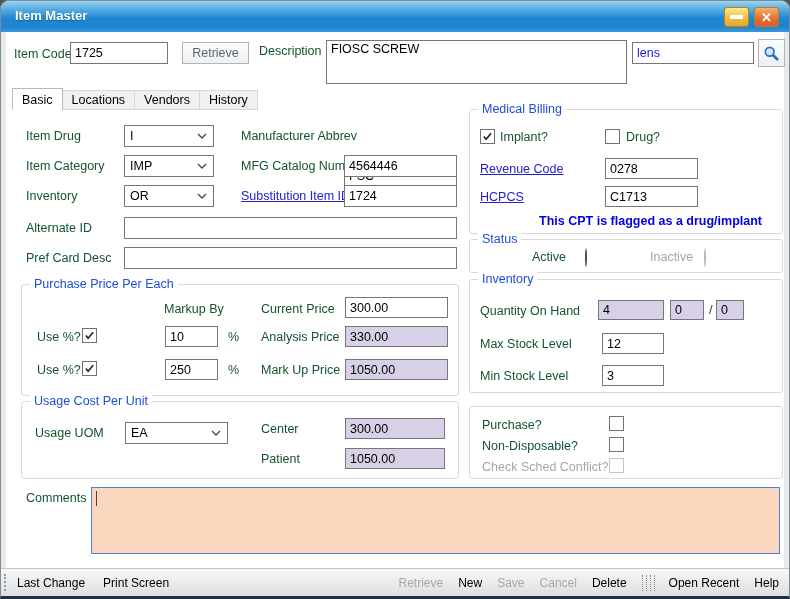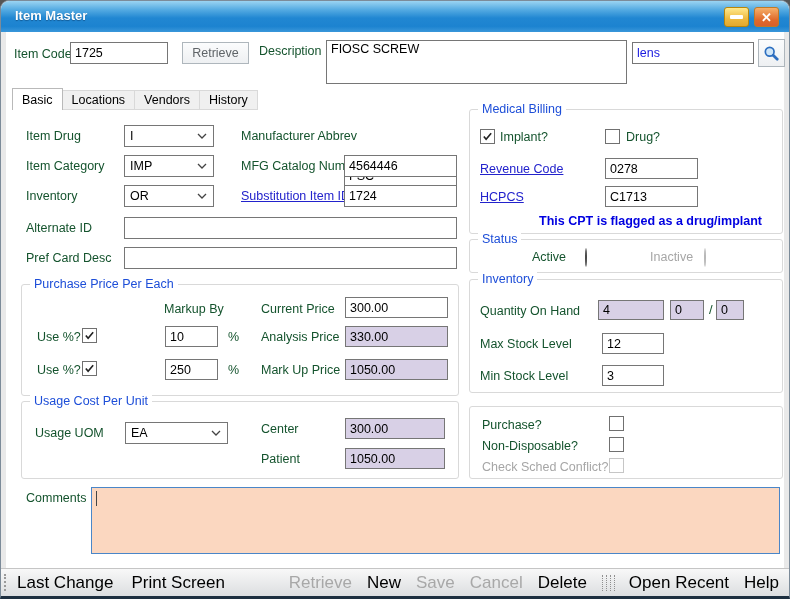--- a/index.html
+++ b/index.html
@@ -42,21 +42,21 @@
   .msg-blue{color:#0000e0;font-weight:bold;font-size:12.5px;white-space:nowrap;}
   .tabs{position:absolute;left:6px;top:56px;height:22px;display:flex;align-items:flex-end;}
   .tab{box-sizing:border-box;height:20px;padding:0 9px;font-size:12.5px;display:flex;align-items:center;
     background:#f0f0f0;border:1px solid #d9d9d9;border-left:none;cursor:default;}
   .tab.first{border-left:1px solid #d9d9d9;}
   .tab.active{height:22px;background:#fff;border:1px solid #b9b9b9;border-bottom:none;position:relative;z-index:2;}
   .comments-box{box-sizing:border-box;background:#fbd7c0;border:1px solid #4a86c8;position:absolute;}
   .caret{position:absolute;left:4px;top:3px;width:1px;height:15px;background:#444;}
   .statusbar{position:absolute;left:0;right:0;bottom:0;height:27px;
     background:linear-gradient(#f8f8f8,#dcdee0);border-top:1px solid #c5c5c5;
-    display:flex;align-items:center;font-size:17px;color:#000;}
+    display:flex;align-items:center;font-size:12px;color:#000;}
   .sb-left{display:flex;gap:18px;padding-left:16px;align-items:center;}
   .sb-right{margin-left:auto;display:flex;gap:15px;padding-right:10px;align-items:center;}
   .sb-item{cursor:default;white-space:nowrap;}
   .sb-item.dis{color:#a8a8a8;}
   .vgrip{width:12px;height:16px;display:flex;gap:3px;}
   .vgrip i{border-left:1px dotted #8f8f8f;height:100%;}
   .sb-grip{position:absolute;left:3px;top:5px;height:17px;border-left:2px dotted #9a9a9a;}
   .slash{font-size:13px;}
 </style>
 </head>

